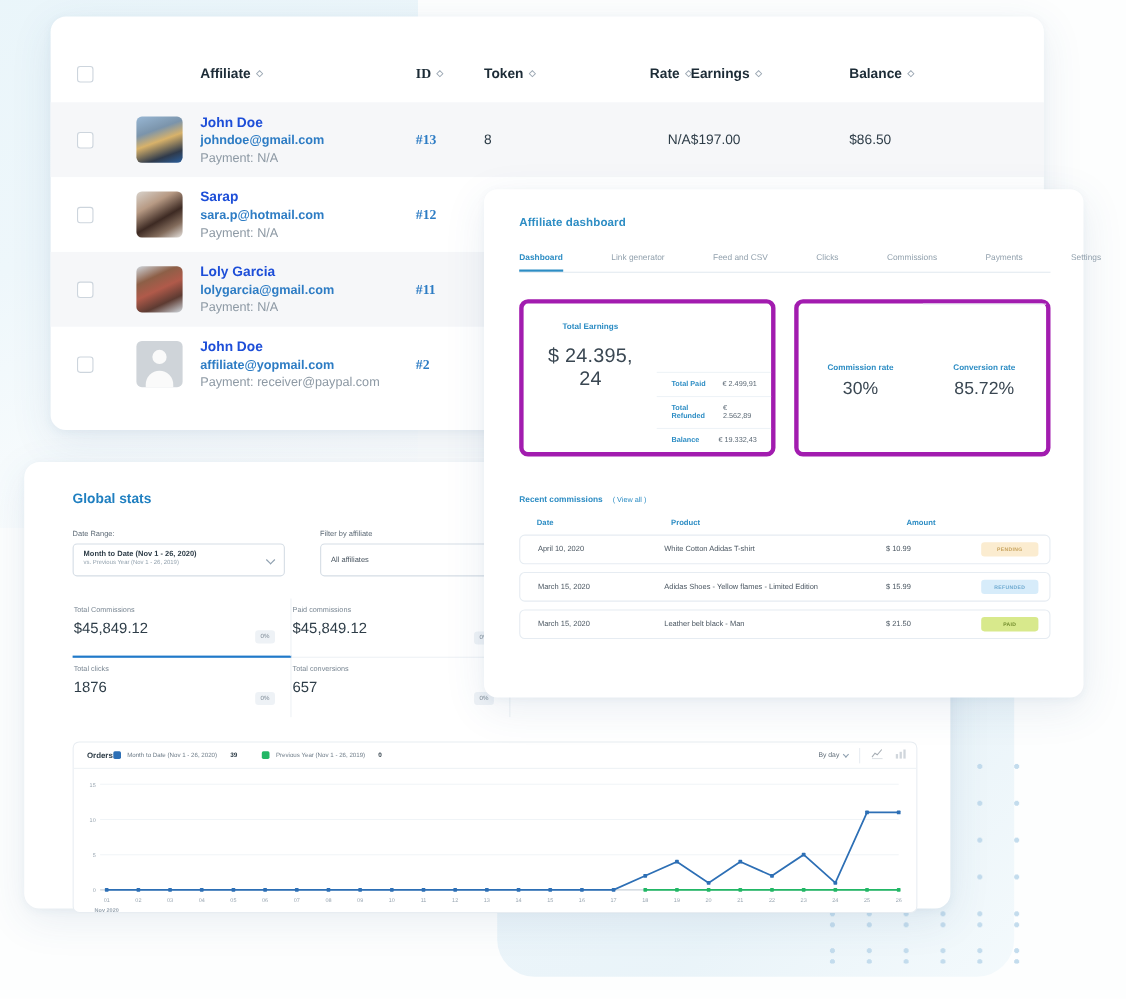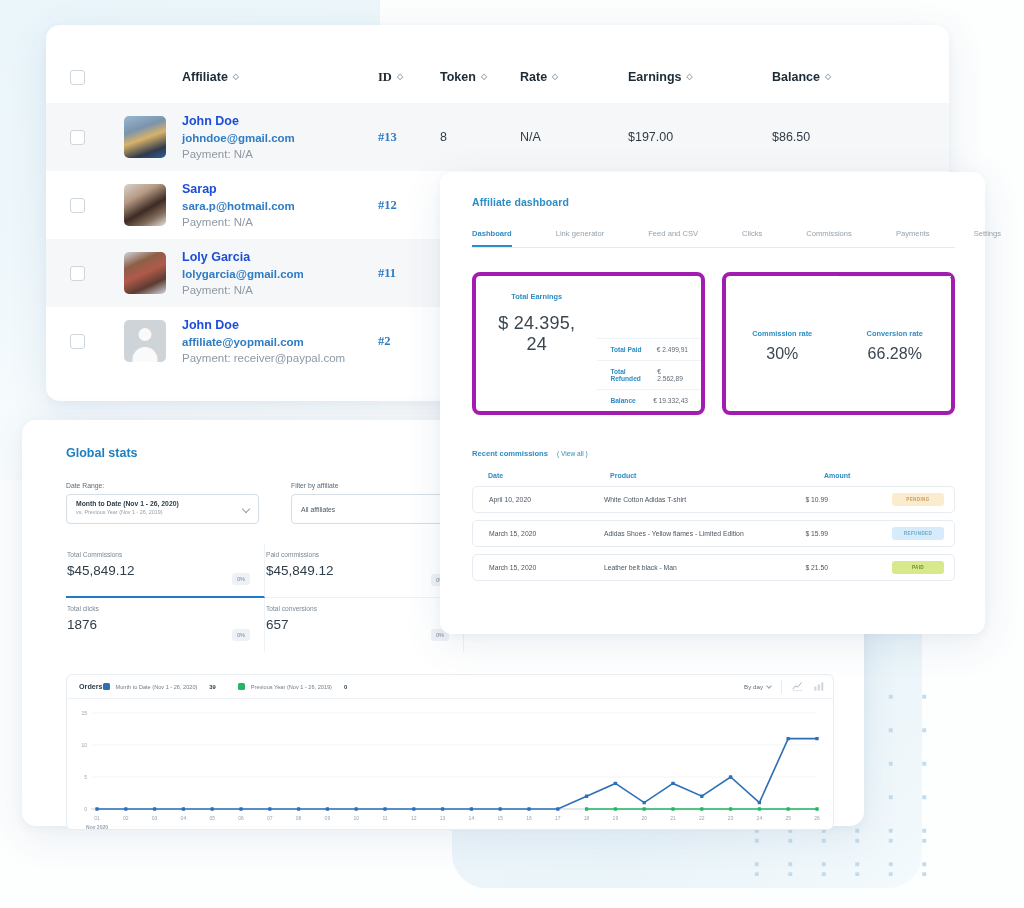--- a/index.html
+++ b/index.html
@@ -29,37 +29,37 @@
     background: linear-gradient(160deg, #e9f5fa 0%, #eef7fb 45%, #ffffff 100%);
   }
 
   
   .card {
     position: absolute; background: #fff; border-radius: 14px;
     box-shadow: 0 10px 38px rgba(46,90,136,.10), 0 2px 8px rgba(46,90,136,.05);
   }
 
   
-  #affiliates-card { left: 46px; top: 25px; width: 903px; height: 376px; }
+  #affiliates-card { left: 46px; top: 15px; width: 903px; height: 376px; }
   .aff-head {
     display: flex; align-items: center; height: 52px;
     padding: 0 0 0 0; margin: 26px 0 0 0;
     font-size: 12.5px; font-weight: bold; color: #1c2b36;
   }
   .aff-row {
     display: flex; align-items: center; height: 68px;
     font-size: 12.5px; color: #2e3d48;
   }
   .aff-row.shade { background: #f6f7f9; }
   .c-check { width: 62px; display: flex; justify-content: center; }
   .c-avatar { width: 74px; display: flex; justify-content: center; }
   .c-name   { width: 196px; }
   .c-id     { width: 62px; text-align: left; font-family: Liberation Serif, serif; }
   .c-token  { width: 80px; text-align: left; }
-  .c-rate   { width: 108px; text-align: left; }
+  .c-rate   { width: 108px; text-align: right; }
   .c-earn   { width: 144px; text-align: left; }
   .c-bal    { width: 150px; text-align: left; }
 
   .hd-label { display: inline-flex; align-items: center; gap: 5px; }
   .sort-ico { font-size: 8px; color: #9aa6b2; line-height: 1; letter-spacing: -1px; }
 
   .chk {
     width: 15px; height: 15px; border: 1px solid #cdd5dd;
     border-radius: 3px; background: #fff; display: block;
   }
@@ -530,21 +530,21 @@
           </div>
         </div>
 
         <div class="stat-card">
           <div class="stat-half">
             <div class="stat-cap">Commission rate</div>
             <div class="stat-mid">30%</div>
           </div>
           <div class="stat-half stat-div">
             <div class="stat-cap">Conversion rate</div>
-            <div class="stat-mid">66.28%</div>
+            <div class="stat-mid">85.72%</div>
           </div>
         </div>
 
       </div>
 
       <div class="rc-head">
         <span class="rc-title">Recent commissions</span>
         <span class="rc-view">( View all )</span>
       </div>
 

